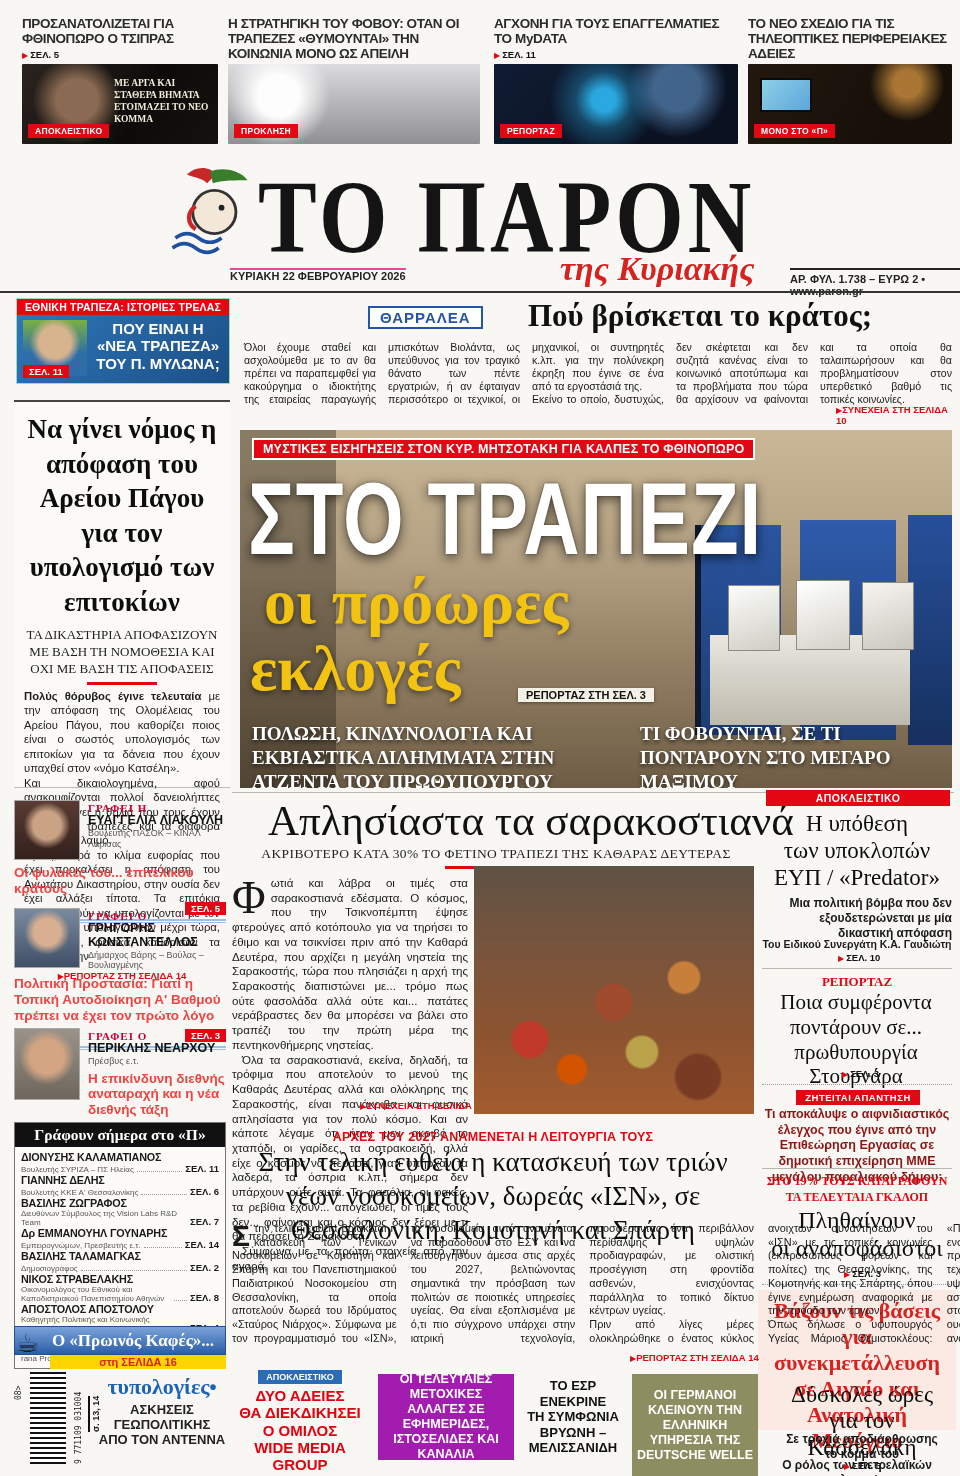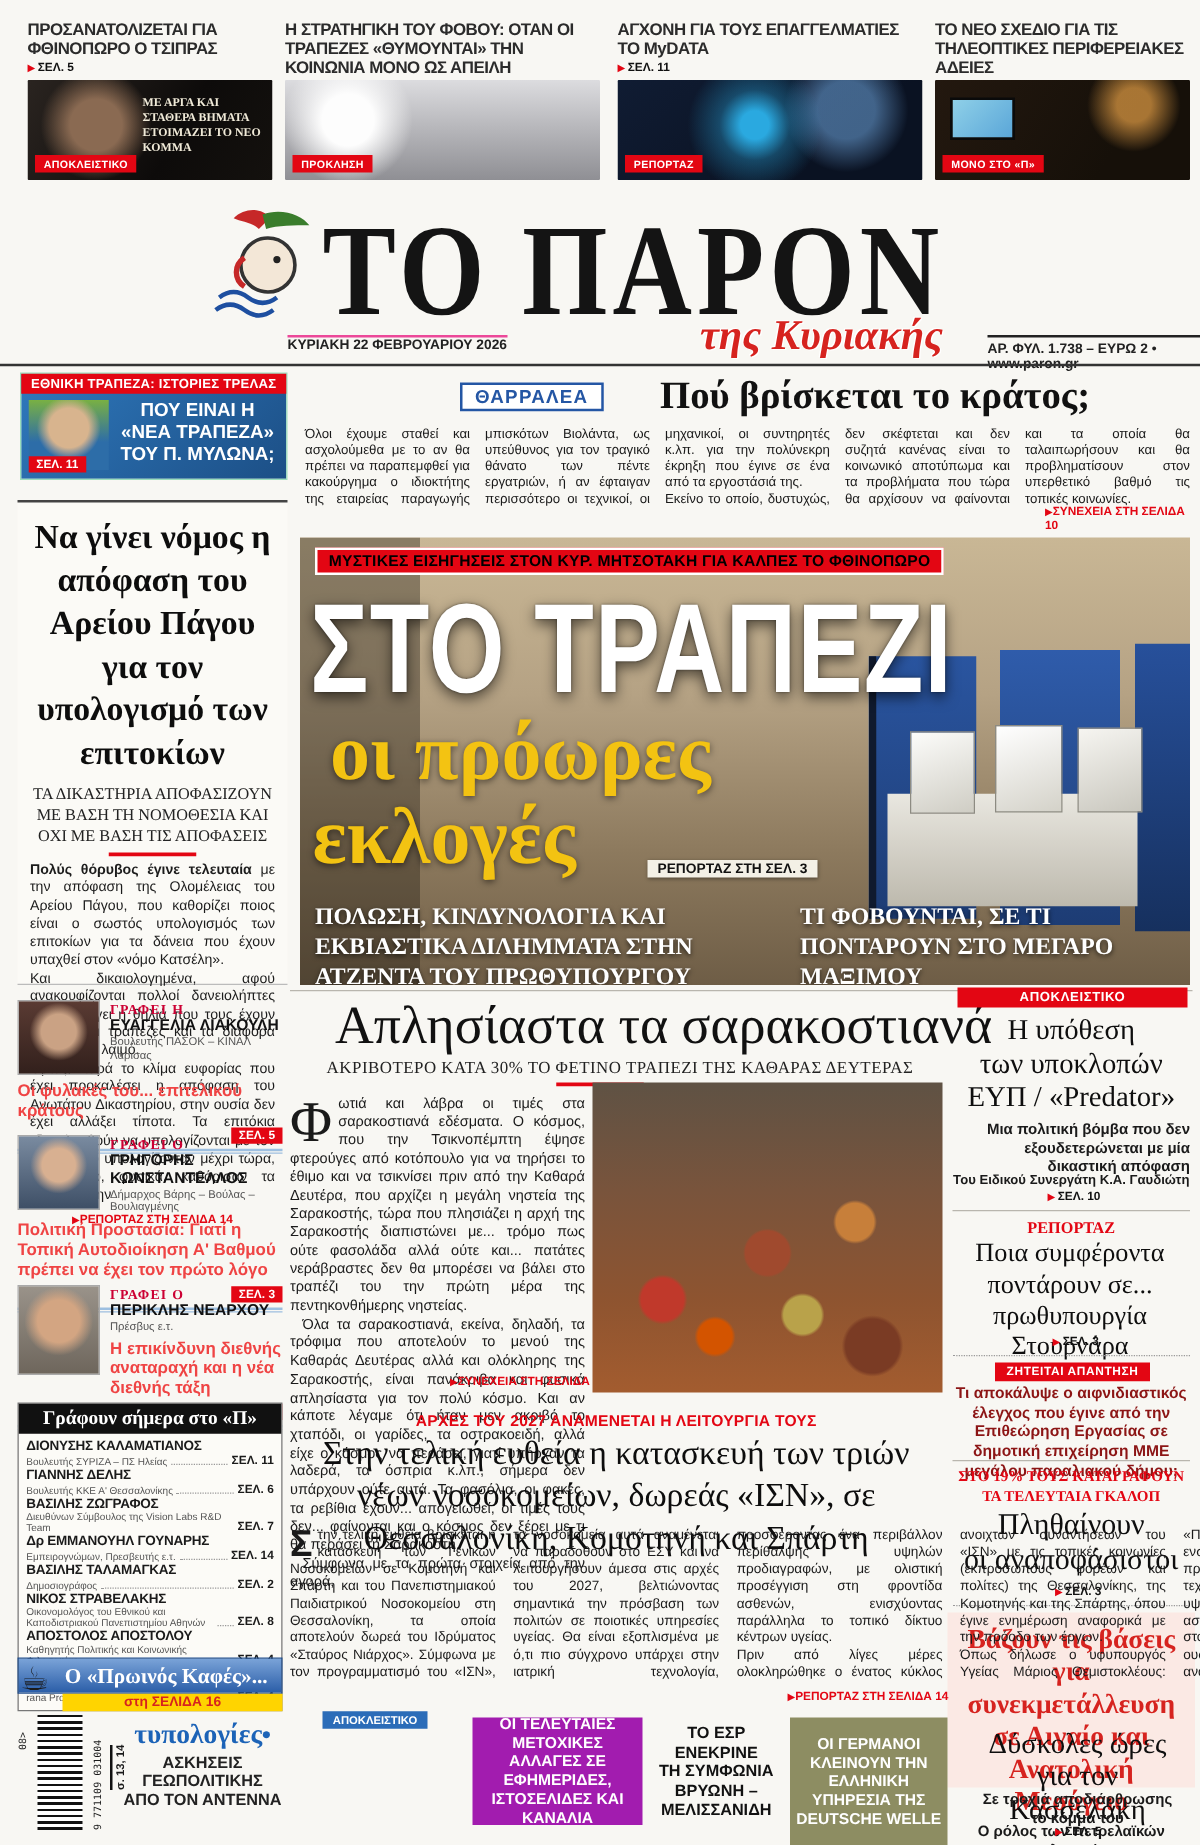--- a/index.html
+++ b/index.html
@@ -39,21 +39,21 @@
   .morelink{color:var(--red);font-weight:bold;font-size:9.5px;}
   
   .lawbox{border-top:2px solid #444;border-bottom:1px solid #bbb;background:#fbfaf6;}
   .lawtitle{font-family:var(--serif);font-weight:bold;font-size:27px;line-height:1.28;text-align:center;color:#0d0d0d;}
   .lawdeck{font-family:var(--serif);font-size:13px;line-height:1.3;text-align:center;color:#222;}
   .redrule{height:3px;background:var(--red);width:70px;margin:4px auto;}
   .lawbody{font-size:11.3px;line-height:1.28;text-align:justify;color:#1c1c1c;}
   
   #mainstory{background:linear-gradient(180deg,#c9b795 0%,#b5a284 35%,#8d7a5e 70%,#6e5d46 100%);overflow:hidden;}
   .shape{position:absolute;}
-  .kickerbar{background:var(--red);border:2px solid #fff;color:#000000;font-weight:bold;font-size:12.5px;padding:2px 9px;letter-spacing:.2px;display:inline-block;}
+  .kickerbar{background:var(--red);border:2px solid #fff;color:#ffffff;font-weight:bold;font-size:12.5px;padding:2px 9px;letter-spacing:.2px;display:inline-block;}
   .mainh1{font-size:78px;font-weight:800;color:#fff;letter-spacing:1px;transform:scaleY(1.3);transform-origin:top left;text-shadow:0 3px 10px rgba(0,0,0,.6),0 0 2px rgba(0,0,0,.5);white-space:nowrap;}
   .mainh2{font-family:var(--serif);font-weight:bold;font-size:64px;color:#f3c312;text-shadow:0 2px 6px rgba(0,0,0,.55);white-space:nowrap;line-height:1.05;}
   .reportbadge{background:#f3f0e6;color:#111;font-weight:bold;font-size:11px;padding:1px 8px;box-shadow:0 1px 3px rgba(0,0,0,.4);}
   .mainsub{font-family:var(--serif);font-weight:bold;font-size:19px;color:#fff;line-height:1.25;text-shadow:0 2px 4px rgba(0,0,0,.7);}
   
   .saratitle{font-family:var(--serif);font-size:43px;color:#111;white-space:nowrap;}
   .saradeck{font-family:var(--serif);font-size:13.5px;color:#222;letter-spacing:.4px;}
   .sarabody{font-size:11.6px;line-height:1.27;text-align:justify;}
   .dropcap{float:left;font-family:var(--serif);font-size:46px;line-height:.82;padding:3px 5px 0 0;font-weight:400;}
   .marketphoto{background:
@@ -390,20 +390,24 @@
   <div class="abs vtext" style="left:88px;top:1432px;font-size:9px;font-weight:bold;border-top:2px solid #111;padding-top:1px;">σ. 13, 14</div>
   <div class="abs" style="left:96px;top:1374px;width:132px;text-align:center;">
     <div><span class="typobrand">τυπολογίες</span><span style="color:var(--blue);font-size:20px;font-weight:bold;">•</span></div>
     <div class="typotext prelines" style="margin-top:3px;">ΑΣΚΗΣΕΙΣ
 ΓΕΩΠΟΛΙΤΙΚΗΣ
 ΑΠΟ ΤΟΝ ΑΝΤΕΝΝΑ</div>
   </div>
 
   <div class="abs" style="left:228px;top:1366px;width:144px;text-align:center;">
     <div class="bluebadge">ΑΠΟΚΛΕΙΣΤΙΚΟ</div>
+    <div class="widetext prelines" style="margin-top:3px;">ΔΥΟ ΑΔΕΙΕΣ
+ΘΑ ΔΙΕΚΔΙΚΗΣΕΙ
+Ο ΟΜΙΛΟΣ
+WIDE MEDIA GROUP</div>
   </div>
 
   <div class="abs bluebox prelines" style="left:378px;top:1374px;width:136px;height:86px;">ΟΙ ΤΕΛΕΥΤΑΙΕΣ ΜΕΤΟΧΙΚΕΣ ΑΛΛΑΓΕΣ ΣΕ ΕΦΗΜΕΡΙΔΕΣ, ΙΣΤΟΣΕΛΙΔΕΣ ΚΑΙ ΚΑΝΑΛΙΑ</div>
 
   <div class="abs esrtext prelines" style="left:518px;top:1378px;width:110px;">ΤΟ ΕΣΡ ΕΝΕΚΡΙΝΕ
 ΤΗ ΣΥΜΦΩΝΙΑ
 ΒΡΥΩΝΗ –
 ΜΕΛΙΣΣΑΝΙΔΗ</div>
 
   <div class="abs olivebox" style="left:632px;top:1374px;width:126px;height:103px;">ΟΙ ΓΕΡΜΑΝΟΙ ΚΛΕΙΝΟΥΝ ΤΗΝ ΕΛΛΗΝΙΚΗ ΥΠΗΡΕΣΙΑ ΤΗΣ DEUTSCHE WELLE</div>

